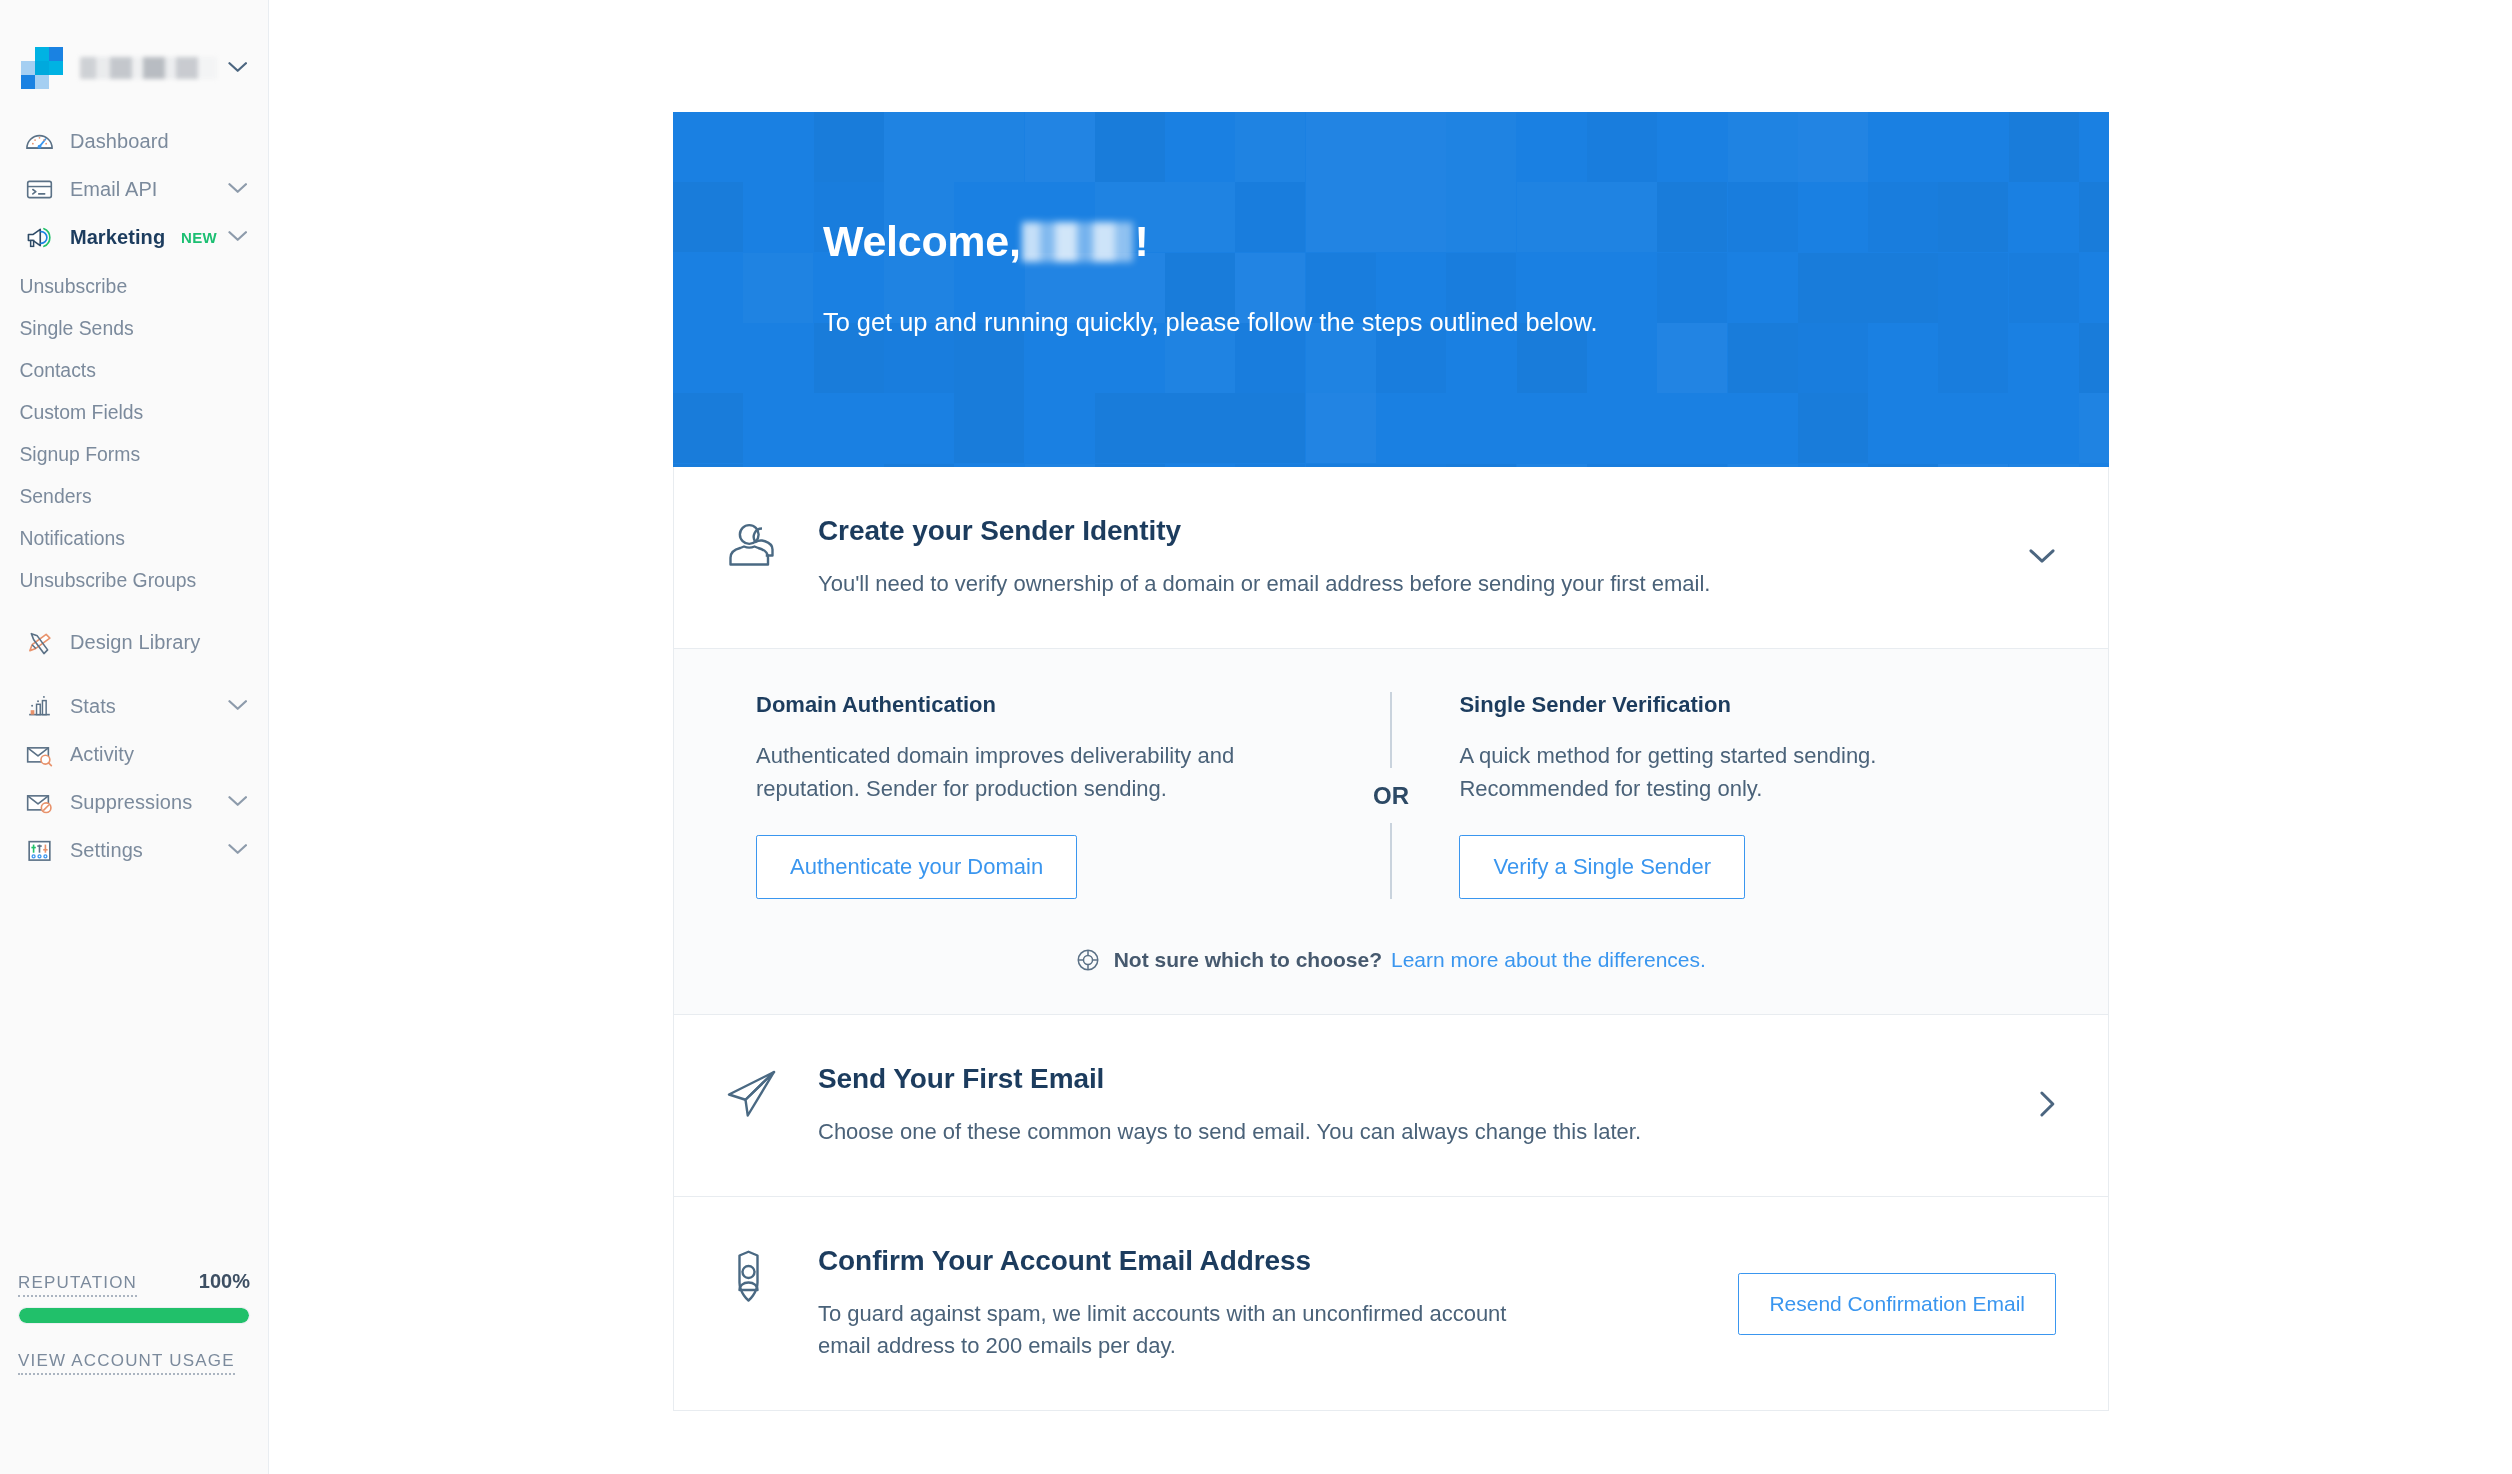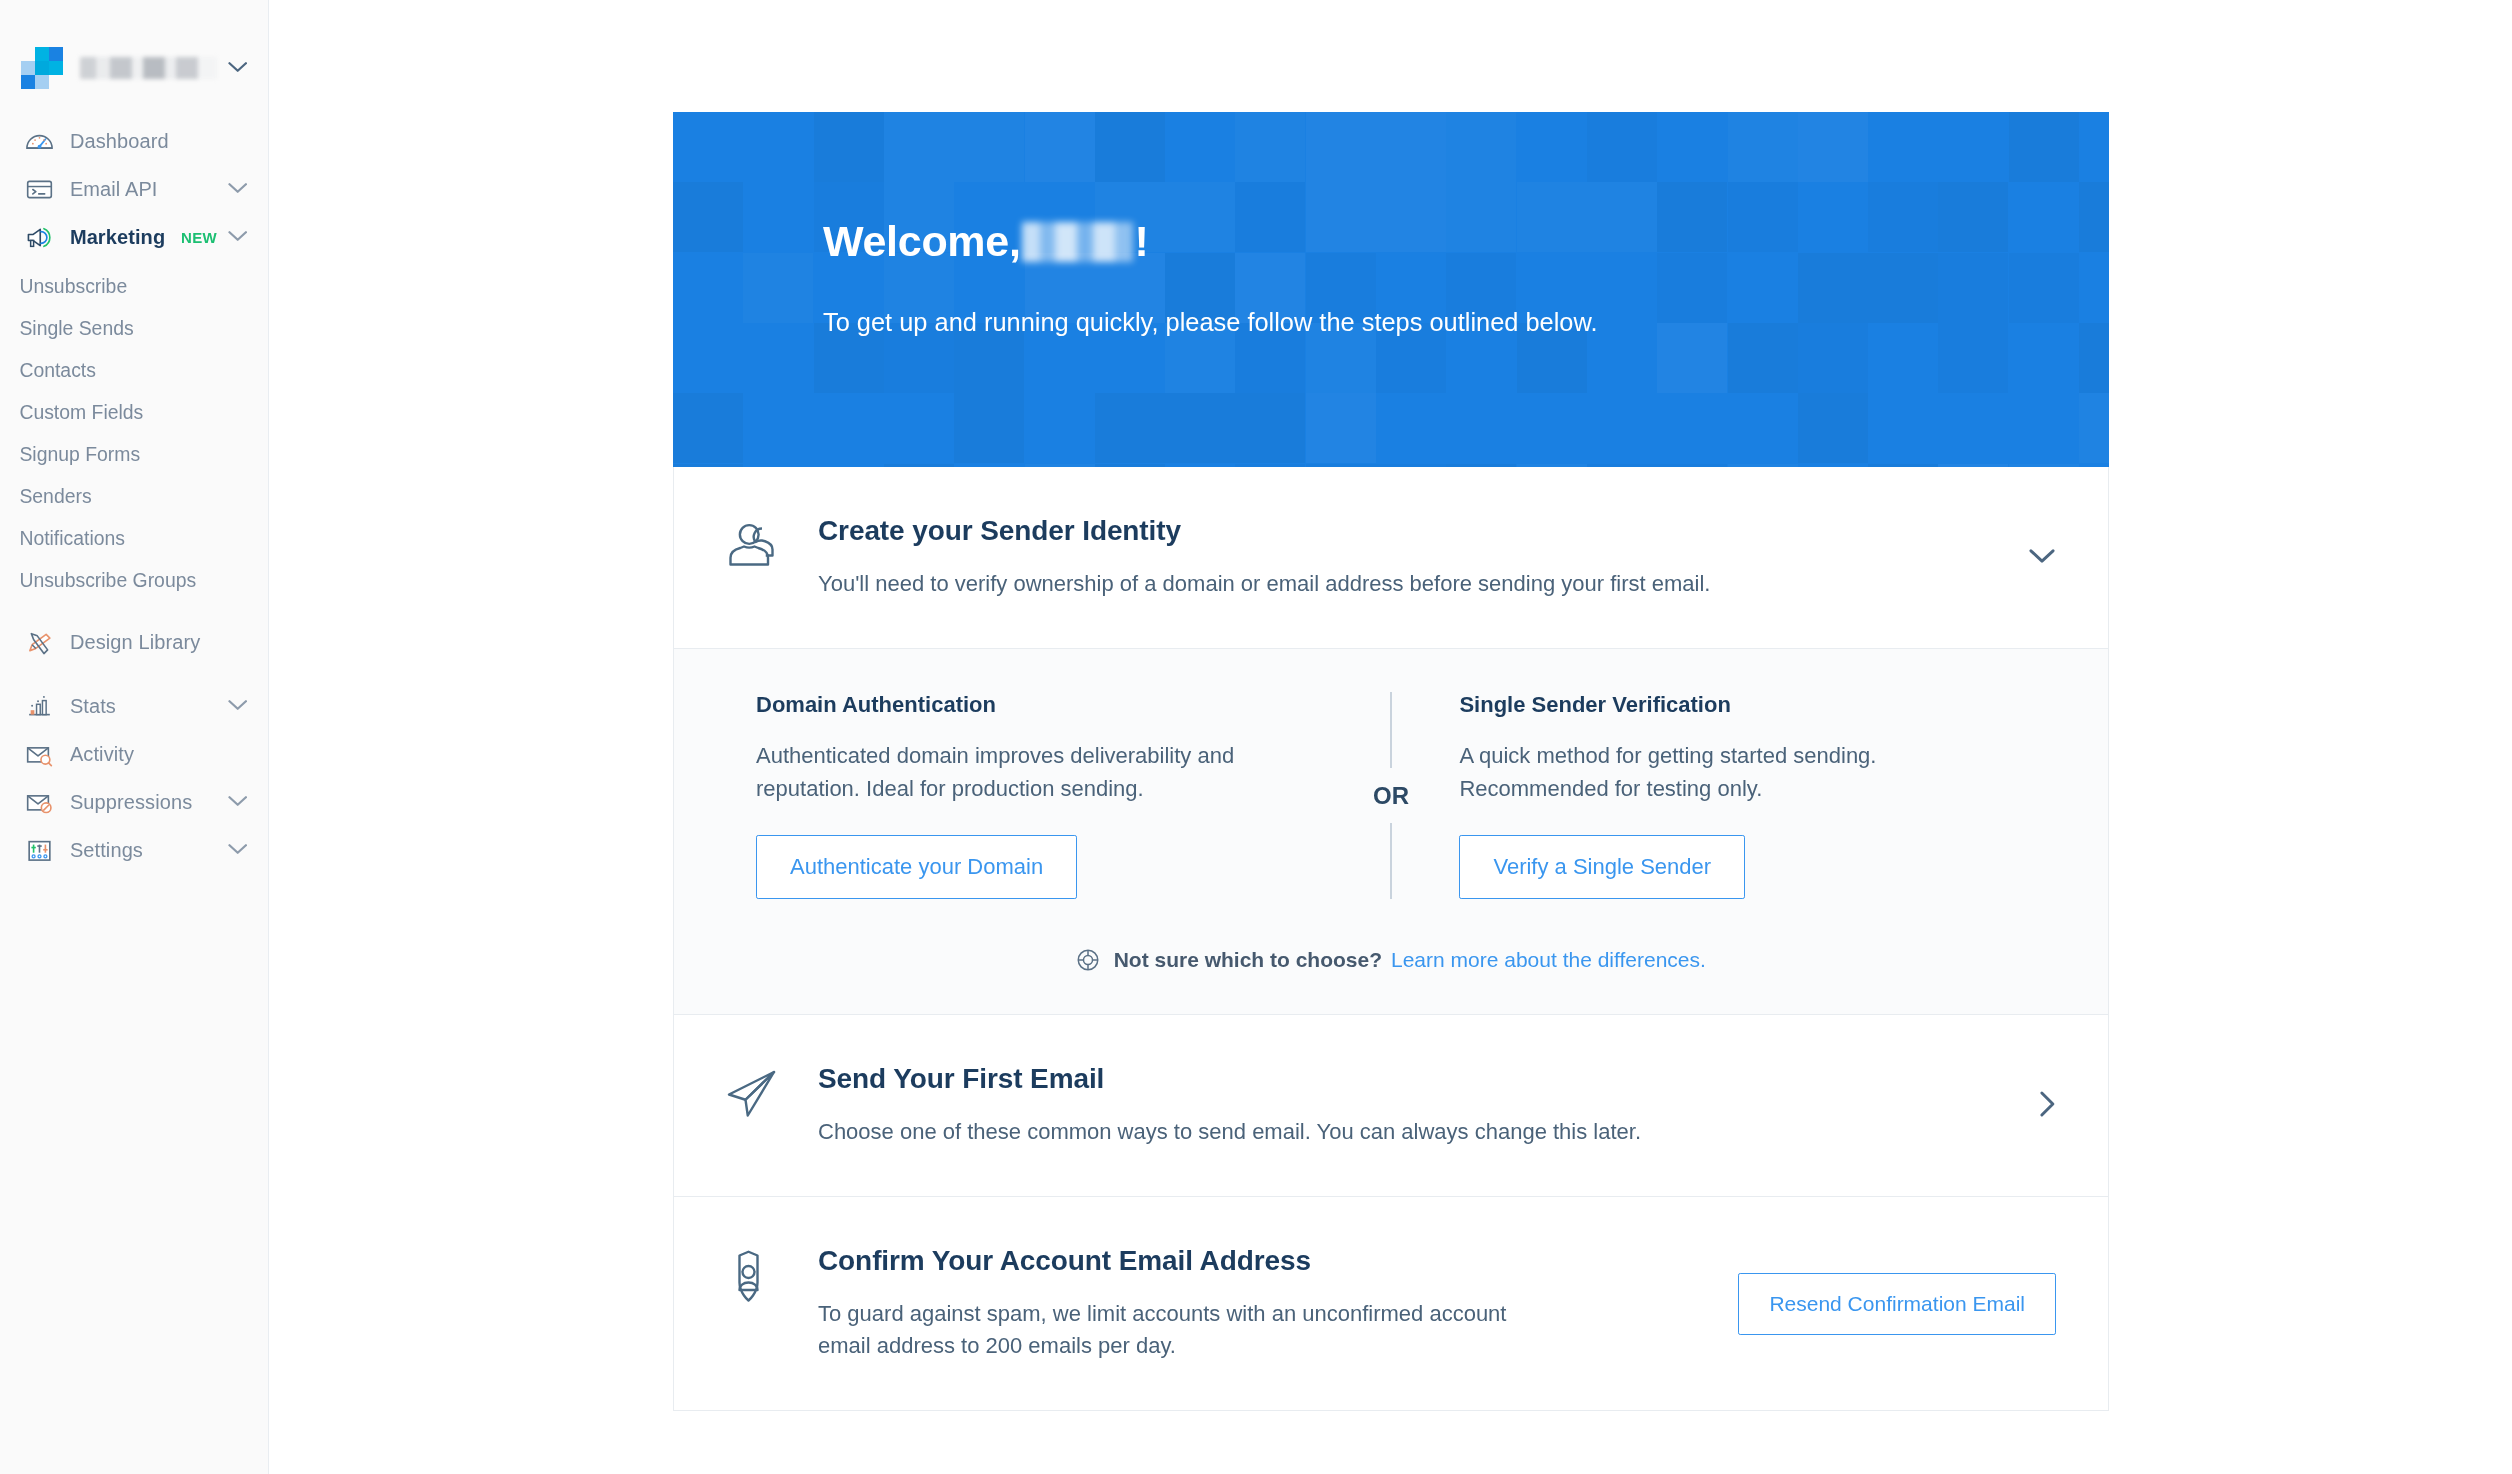--- a/index.html
+++ b/index.html
@@ -375,20 +375,30 @@
         <span class="nav-label">Settings</span>
         <span class="nav-caret">
           <svg width="19.4" height="12" viewBox="0 0 26 16">
               <path d="M2 3l11 10L24 3" fill="none" stroke="#8d9bab" stroke-width="3" stroke-linecap="round" stroke-linejoin="round"></path>
             </svg>
         </span>
       </div>
 
     </nav>
 
+    <div class="footer-box">
+      <div class="rep-row">
+        <span class="rep-label">REPUTATION</span>
+        <span class="rep-pct">100%</span>
+      </div>
+      <div class="rep-bar">
+        <div class="rep-fill" id="repFill" style="width: 100%;"></div>
+      </div>
+      <span class="usage-link">VIEW ACCOUNT USAGE</span>
+    </div>
   </aside>
 
   <main class="main">
     <div class="content">
 
       <section class="hero">
         <div class="hero-mosaic" id="mosaic">
             <i style="left: 0px; top: 0px; width: 70px; height: 70px; background: rgba(255, 255, 255, 0);"></i>
             <i style="left: 70px; top: 0px; width: 70px; height: 70px; background: rgba(255, 255, 255, 0);"></i>
             <i style="left: 141px; top: 0px; width: 70px; height: 70px; background: rgba(0, 0, 0, 0.03);"></i>
@@ -545,21 +555,21 @@
               </svg>
           </span>
         </div>
       </section>
 
       <section class="panel">
         <div class="panel-cols">
 
           <div class="pcol">
             <h4>Domain Authentication</h4>
-            <p>Authenticated domain improves deliverability and reputation. Ideal for production sending.</p>
+            <p>Authenticated domain improves deliverability and reputation. Sender for production sending.</p>
             <button class="btn-outline">Authenticate your Domain</button>
           </div>
 
           <div class="or-wrap">
             <div class="or-line"></div>
             <div class="or-text">OR</div>
             <div class="or-line"></div>
           </div>
 
           <div class="pcol">

